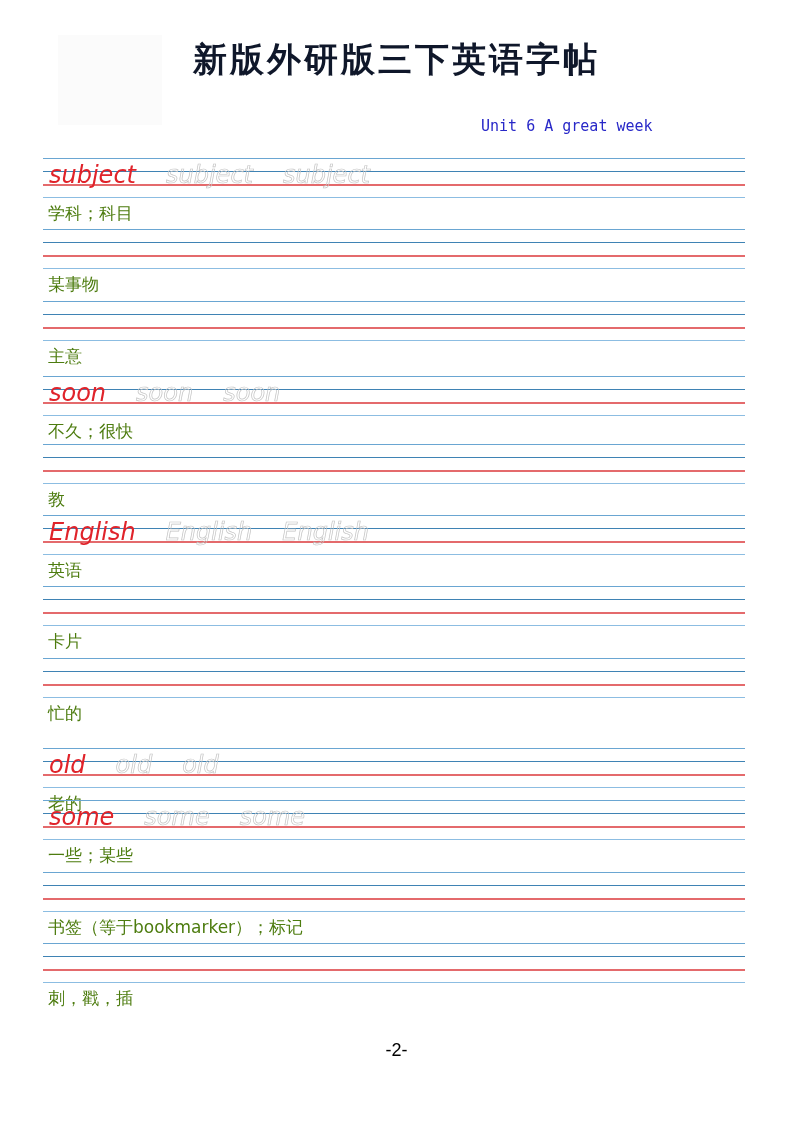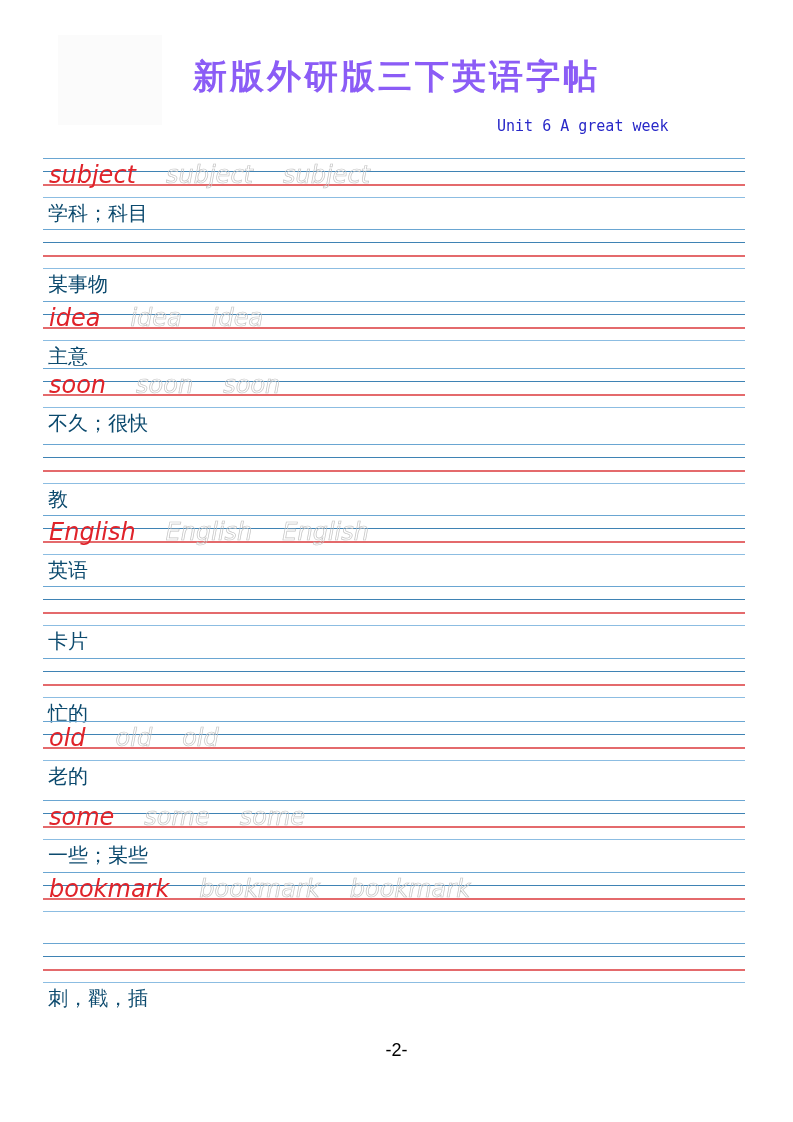--- a/index.html
+++ b/index.html
@@ -5,46 +5,46 @@
   html, body { margin: 0; padding: 0; }
   body {
     width: 793px; height: 1122px; background: #ffffff; position: relative; overflow: hidden;
     font-family: "DejaVu Sans", sans-serif;
   }
   .logo-box {
     position: absolute; left: 58px; top: 35px; width: 104px; height: 90px;
     background: #fbfbfb;
   }
   .title {
-    position: absolute; left: 0; right: 0; top: 54px; text-align: center;
+    position: absolute; left: 0; right: 0; top: 37px; text-align: center;
     font-family: "DejaVu Serif", serif; font-weight: bold;
-    font-size: 34px; letter-spacing: 3px; color: #8b5cf6;
+    font-size: 34px; letter-spacing: 3px; color: #0f172a;
   }
   .subtitle {
     position: absolute; left: 481px; top: 117px;
-    font-family: "DejaVu Sans Mono", monospace; font-size: 15px; color: #2828c8; margin-left: 16px;
+    font-family: "DejaVu Sans Mono", monospace; font-size: 15px; color: #2828c8;
   }
   .rows { position: absolute; left: 43px; top: 0; width: 702px; }
   .row { position: absolute; left: 0; width: 702px; height: 55px; }
   .line { position: absolute; left: 0; width: 702px; height: 1px; }
   .l1 { top: 0; background: #6aa6d2; }
   .l2 { top: 13px; background: #3f83b4; }
   .l3 { top: 26px; height: 2px; background: #e46a6c; }
   .l4 { top: 39px; background: #8cbde2; }
   .words {
     position: absolute; left: 6px; top: 2px; height: 30px; white-space: nowrap;
     font-family: "DejaVu Sans", sans-serif; font-style: italic; font-weight: 300;
     font-size: 24px; line-height: 30px;
   }
   .w-main { color: #e0232a; margin-right: 30px; }
   .w-trace {
     color: transparent; -webkit-text-stroke: 0.7px #c4c4c4; margin-right: 30px;
   }
   .meaning {
-    position: absolute; left: 5px; top: 44px; font-size: 20px; line-height: 22px; color: #0c4a6e;
+    position: absolute; left: 5px; top: 44px; font-size: 17px; line-height: 22px; color: #4d7c0f;
     font-family: "DejaVu Sans", sans-serif;
   }
   .page-num {
     position: absolute; left: 0; right: 0; top: 1040px; text-align: center;
     font-family: "Liberation Sans", sans-serif; font-size: 18px; color: #000;
   }
 </style>
 </head>
 <body>
 
@@ -70,27 +70,24 @@
     <div class="line l3"></div>
     <div class="line l4"></div>
     <div class="meaning">某事物</div>
   </div>
 
   <div class="row" style="top:301px">
     <div class="line l1"></div>
     <div class="line l2"></div>
     <div class="line l3"></div>
     <div class="line l4"></div>
-    <div class="words">
-      <span class="w-main">idea</span><span class="w-trace">idea</span><span class="w-trace">idea</span>
-    </div>
     <div class="meaning">主意</div>
   </div>
 
-  <div class="row" style="top:368px">
+  <div class="row" style="top:376px">
     <div class="line l1"></div>
     <div class="line l2"></div>
     <div class="line l3"></div>
     <div class="line l4"></div>
     <div class="words">
       <span class="w-main">soon</span><span class="w-trace">soon</span><span class="w-trace">soon</span>
     </div>
     <div class="meaning">不久；很快</div>
   </div>
 
@@ -122,21 +119,21 @@
   </div>
 
   <div class="row" style="top:658px">
     <div class="line l1"></div>
     <div class="line l2"></div>
     <div class="line l3"></div>
     <div class="line l4"></div>
     <div class="meaning">忙的</div>
   </div>
 
-  <div class="row" style="top:721px">
+  <div class="row" style="top:748px">
     <div class="line l1"></div>
     <div class="line l2"></div>
     <div class="line l3"></div>
     <div class="line l4"></div>
     <div class="words">
       <span class="w-main">old</span><span class="w-trace">old</span><span class="w-trace">old</span>
     </div>
     <div class="meaning">老的</div>
   </div>
 
@@ -149,23 +146,21 @@
       <span class="w-main">some</span><span class="w-trace">some</span><span class="w-trace">some</span>
     </div>
     <div class="meaning">一些；某些</div>
   </div>
 
   <div class="row" style="top:872px">
     <div class="line l1"></div>
     <div class="line l2"></div>
     <div class="line l3"></div>
     <div class="line l4"></div>
-    <div class="words">
-      <span class="w-main">bookmark</span><span class="w-trace">bookmark</span><span class="w-trace">bookmark</span>
-    </div>
+    <div class="meaning">书签（等于bookmarker）；标记</div>
   </div>
 
   <div class="row" style="top:943px">
     <div class="line l1"></div>
     <div class="line l2"></div>
     <div class="line l3"></div>
     <div class="line l4"></div>
     <div class="meaning">刺，戳，插</div>
   </div>
 </div>

